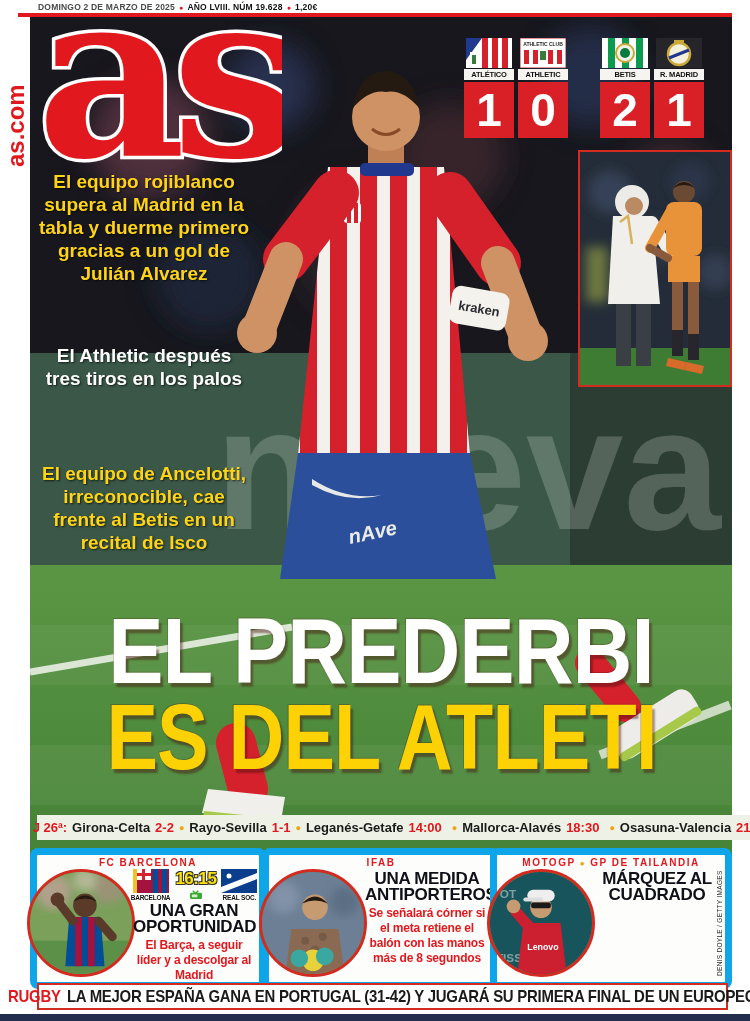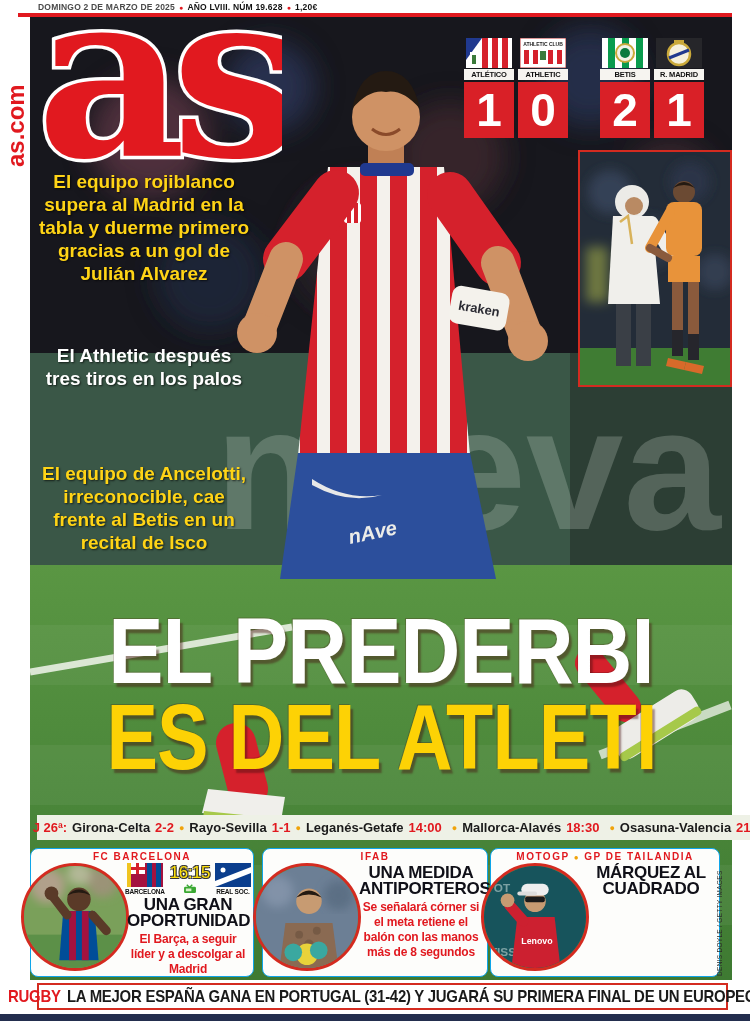--- a/index.html
+++ b/index.html
@@ -53,36 +53,36 @@
   .results{left:37px;top:815px;width:693px;height:25px;background:#eef1e6;display:flex;
            align-items:center;justify-content:center;gap:5px;font-size:13px;font-weight:bold;
            white-space:nowrap;padding-left:20px;}
   .results .round{color:#e1191f;}
   .results .match{color:#1a1a1a;}
   .results .val{color:#e1191f;}
   .results .sep{color:#f0a30a;font-size:9px;}
   .tvicon{display:inline-block;vertical-align:middle;}
 
   
-  .teaser{top:848px;height:127px;background:#fdfdfb;border:1px solid #0ea5e9;border-radius:8px;}
+  .teaser{top:848px;height:127px;background:#fdfdfb;border:7px solid #0ea5e9;border-radius:8px;}
   .t1{left:30px;width:222px;} .t2{left:262px;width:224px;} .t3{left:490px;width:228px;}
   .t-head{margin-top:1px;text-align:center;font-size:10px;font-weight:bold;color:#e1191f;
           letter-spacing:1.5px;height:13px;line-height:13px;white-space:nowrap;}
   .t-head .tdot{color:#f0a30a;font-size:8px;}
   .t-circle{position:absolute;left:-10px;top:14px;width:102px;height:102px;border-radius:50%;
             border:3px solid #d42b20;overflow:hidden;background:#5c9048;}
   .t-body{position:absolute;left:96px;top:14px;right:4px;text-align:center;}
   .t-title{font-size:17px;line-height:16px;font-weight:bold;color:#101018;margin-top:2px;letter-spacing:-.3px;}
   .t-sub{font-size:12px;line-height:15px;font-weight:bold;color:#e1191f;margin-top:3px;letter-spacing:-.2px;}
   .vs-row{display:flex;justify-content:center;align-items:flex-start;gap:5px;}
   .vs-team{display:flex;flex-direction:column;align-items:center;width:42px;}
   .vs-crest{width:36px;height:24px;}
   .vs-label{font-size:6.5px;font-weight:bold;color:#111;margin-top:1px;letter-spacing:-.2px;}
   .vs-mid{display:flex;flex-direction:column;align-items:center;width:44px;}
-  .vs-time{font-size:17px;font-weight:normal;color:#ffe10a;letter-spacing:-.5px;
+  .vs-time{font-size:17px;font-weight:bold;color:#ffe10a;letter-spacing:-.5px;
            text-shadow:-1px -1px 0 #333,1px -1px 0 #333,-1px 1px 0 #333,1px 1px 0 #333;}
 
   
   .credit{left:716px;top:856px;width:12px;height:120px;writing-mode:vertical-rl;
           transform:rotate(180deg);font-size:6.5px;color:#2a2a2a;letter-spacing:.3px;}
   .rugby{left:37px;top:983px;width:691px;height:27px;background:#ffffff;border:2px solid #d42b20;
          box-sizing:border-box;display:flex;align-items:center;justify-content:center;white-space:nowrap;}
   .rugby-in{display:inline-block;transform:scaleX(.88);font-size:17px;font-weight:bold;color:#1a1a1a;
             letter-spacing:-.3px;}
   .rugby-in .rlabel{color:#e1191f;margin-right:7px;}

